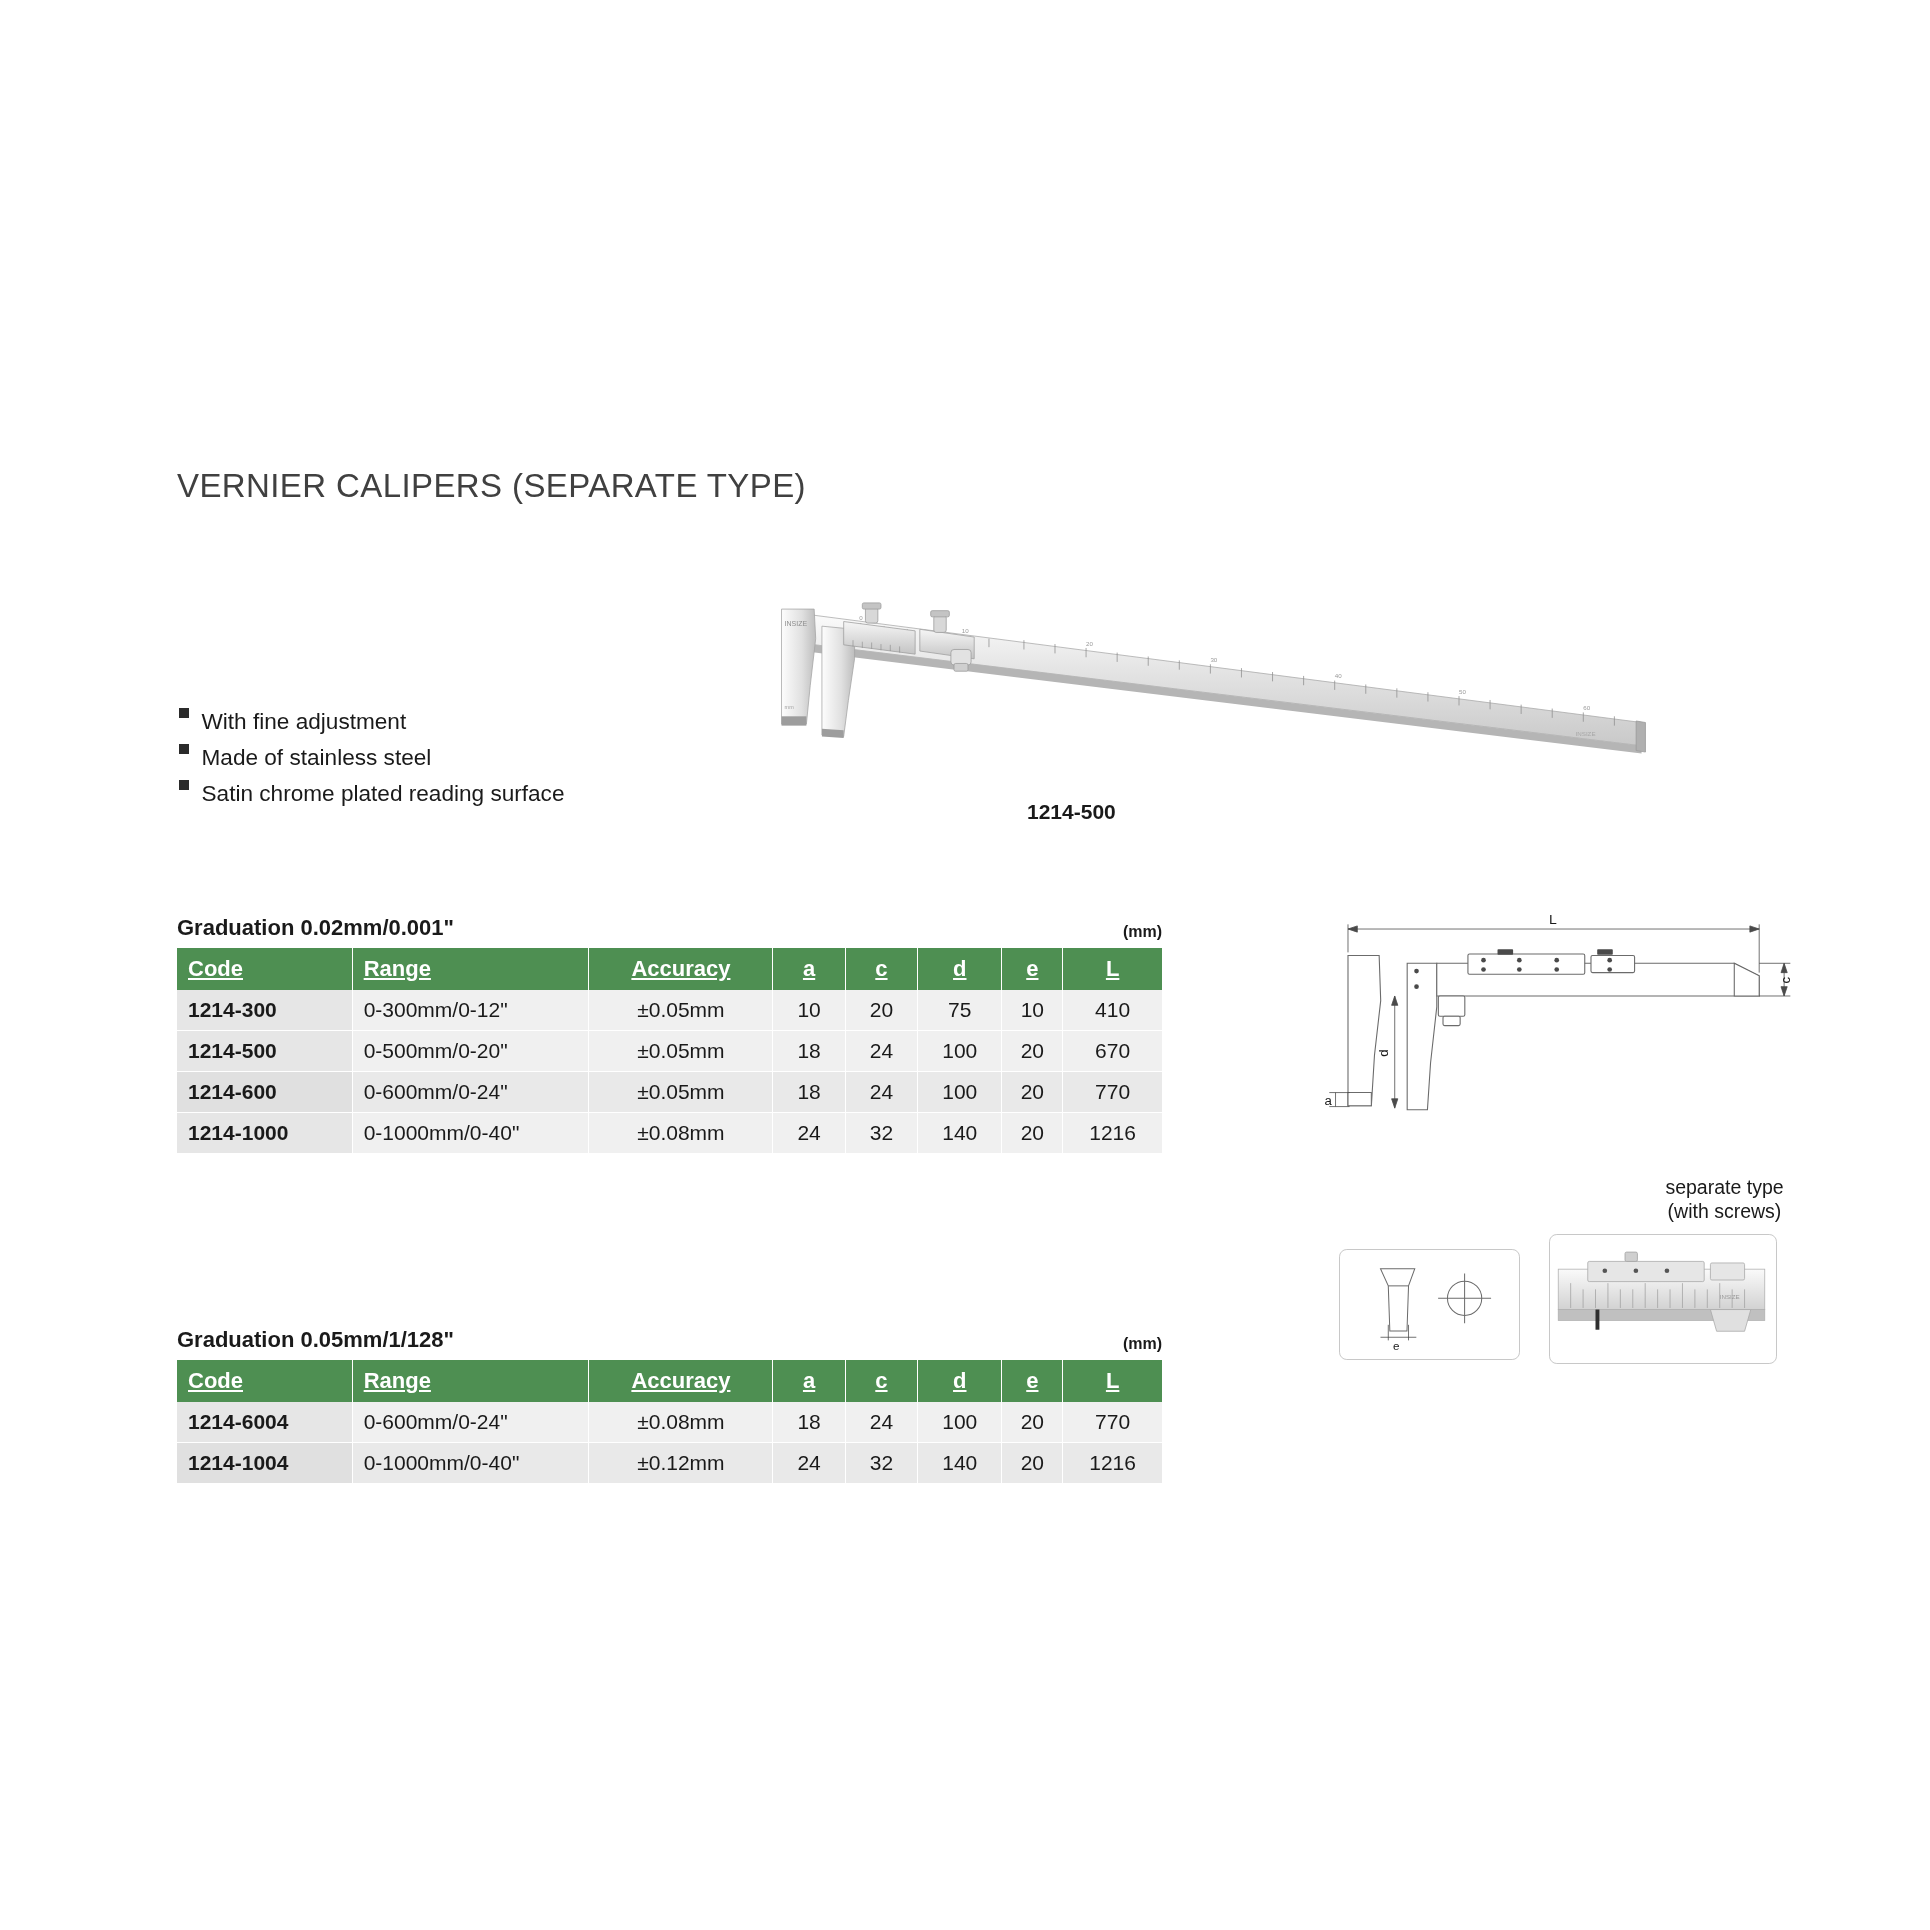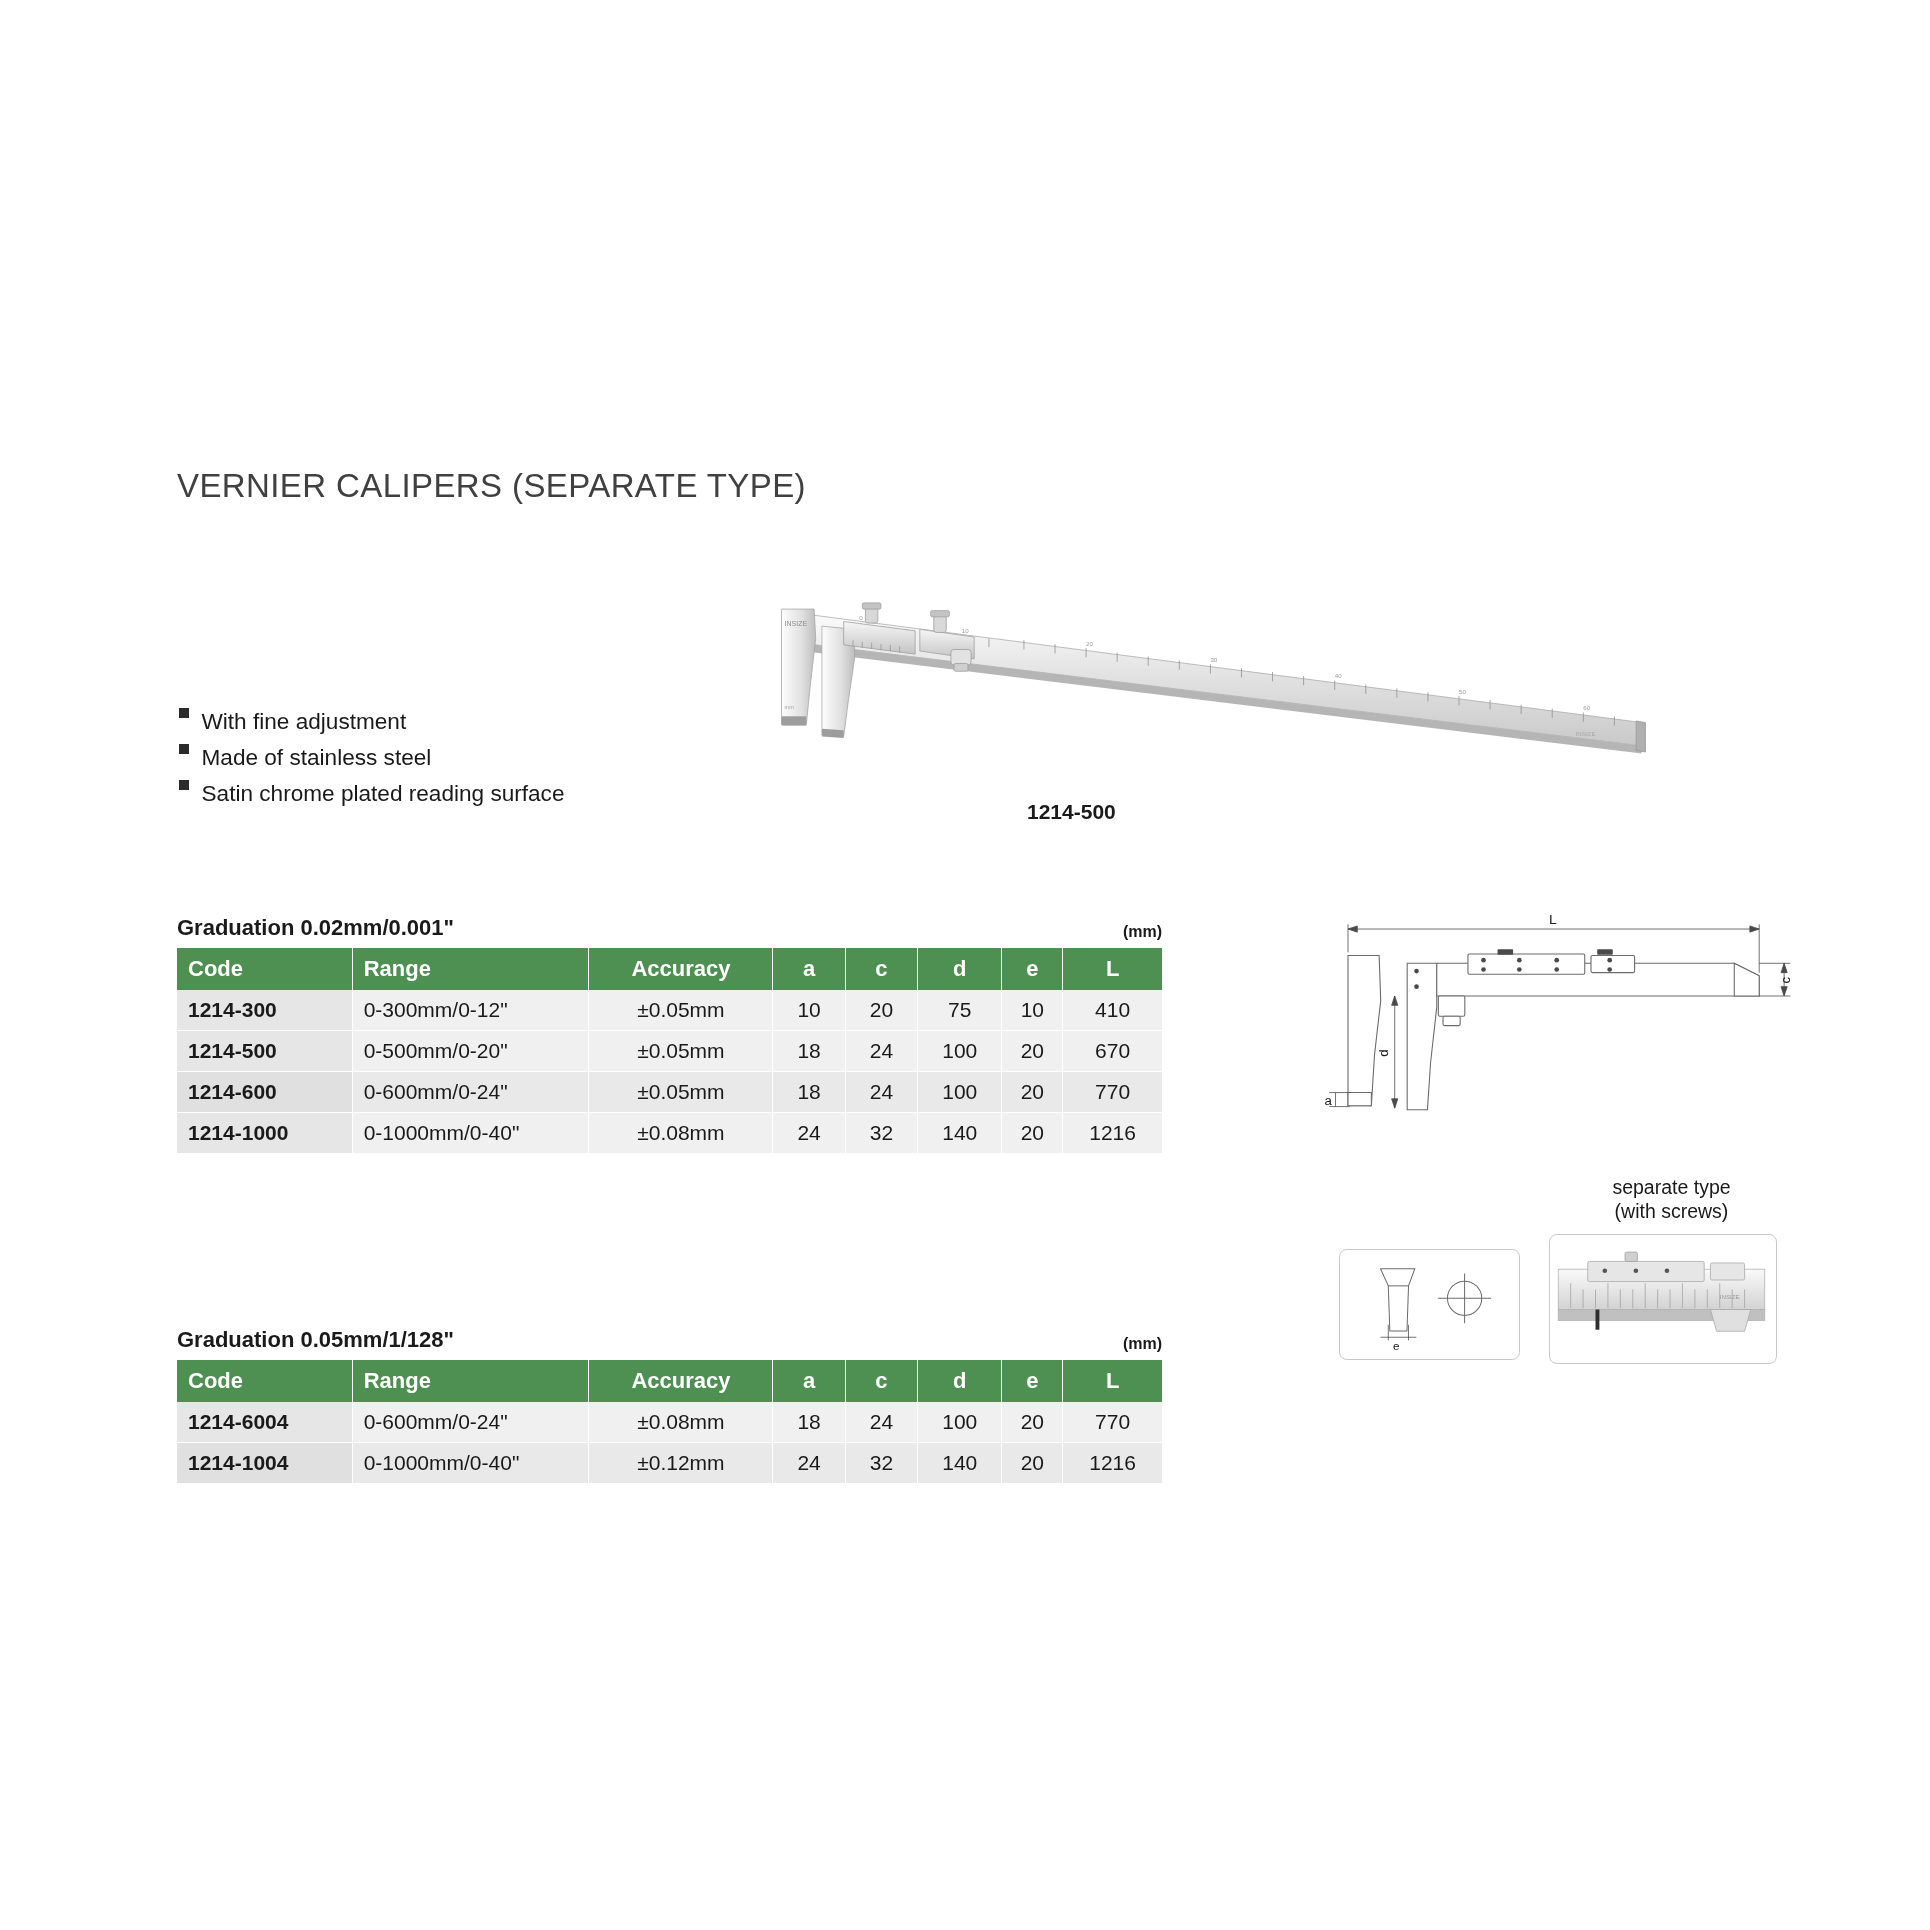--- a/index.html
+++ b/index.html
@@ -95,20 +95,21 @@
   }
   table.spec th {
     background: #4e8f52;
     color: #ffffff;
     font-size: 22px;
     font-weight: bold;
     height: 42px;
     border-right: 1.6px solid #ffffff;
     padding: 0 11px;
     text-align: left;
+    text-decoration: underline;
   }
   table.spec th.c { text-align: center; padding: 0 3.1px; }
   table.spec th:last-child { border-right: none; }
   table.spec td {
     font-size: 21px;
     height: 40px;
     border-right: 1.6px solid #ffffff;
     border-bottom: 1.6px solid #ffffff;
     padding: 0 11px;
     color: #1a1a1a;
@@ -123,21 +124,21 @@
   
   .dim-diagram {
     position: absolute;
     left: 1323px;
     top: 915px;
     width: 483px;
     height: 257px;
   }
   .sep-caption {
     position: absolute;
-    left: 1547px;
+    left: 1600px;
     top: 1175px;
     width: 249px;
     text-align: center;
     font-size: 19.5px;
     color: #1a1a1a;
     line-height: 1.25;
   }
   .thumb-box {
     position: absolute;
     border: 1.6px solid #c8c8c8;

